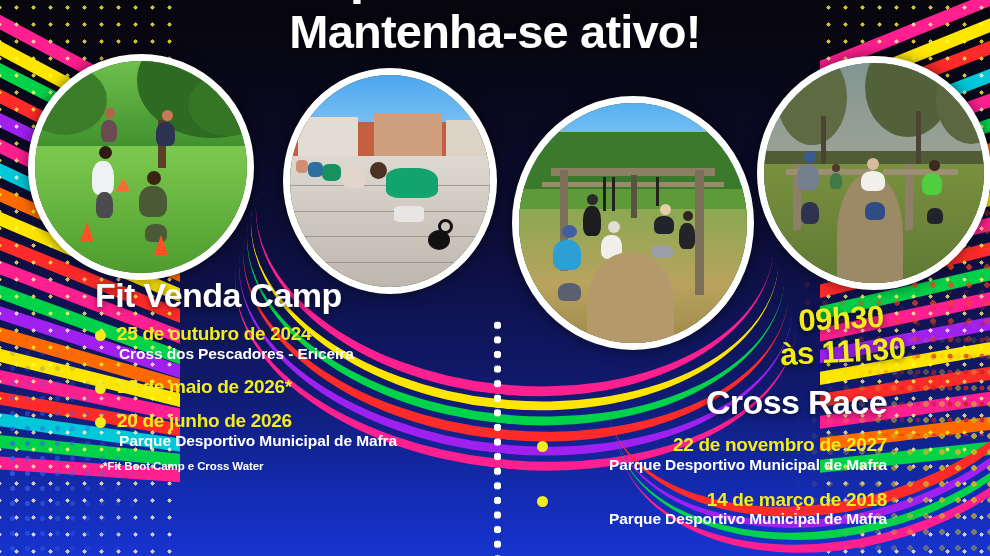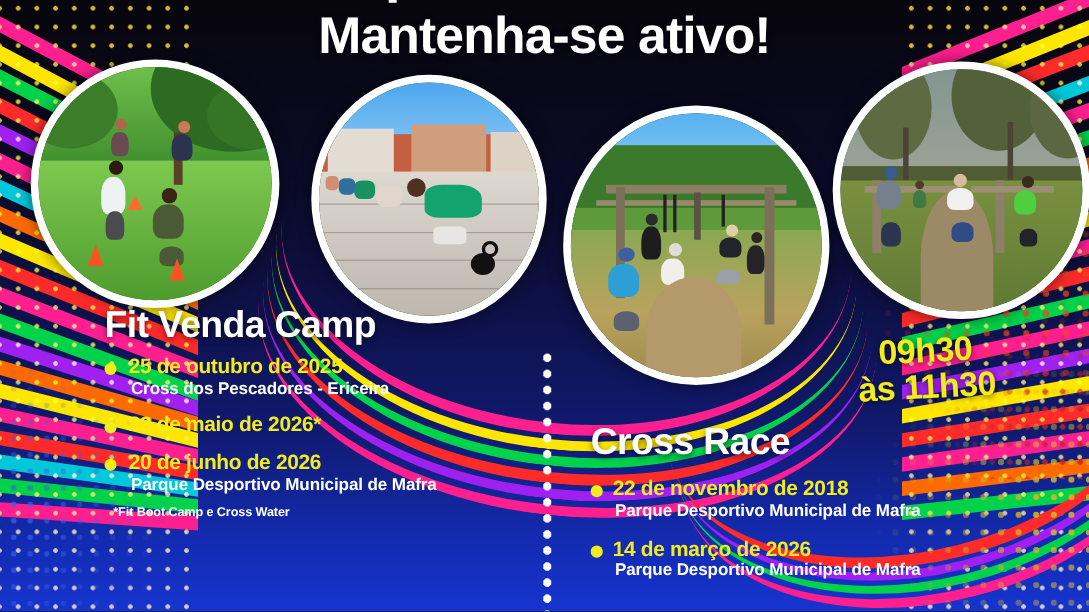--- a/index.html
+++ b/index.html
@@ -148,21 +148,21 @@
     font-size: 34px;
     font-weight: 700;
     color: #ffffff;
     letter-spacing: -0.6px;
     line-height: 1;
     text-shadow: 0 2px 6px rgba(0,0,0,.55);
   }
 
   .col { position: absolute; }
   .col-left  { left: 95px;  top: 278px; width: 375px; }
-  .col-right { left: 537px; top: 385px; width: 350px; }
+  .col-right { left: 537px; top: 385px; width: 350px; text-align: right; }
 
   .event-list { margin: 0; padding: 0; list-style: none; }
   .event { position: relative; padding-left: 22px; margin-top: 14px; }
   .event:first-child { margin-top: 12px; }
   .bullet {
     position: absolute;
     left: 0; top: 6px;
     width: 11px; height: 11px;
     border-radius: 50%;
     background: #f2ec1c;
@@ -410,47 +410,47 @@
   </div>
   <div class="headline-main">Mantenha-se ativo!</div>
 
   <div class="divider"></div>
 
   <div class="col col-left">
     <div class="section-title">Fit Venda Camp</div>
     <ul class="event-list">
       <li class="event">
         <span class="bullet"></span>
-        <span class="event-date">25 de outubro de 2025</span>
+        <span class="event-date">25 de outubro de 2024</span>
         <span class="event-place">Cross dos Pescadores - Ericeira</span>
       </li>
       <li class="event">
         <span class="bullet"></span>
-        <span class="event-date">23 de maio de 2026*</span>
+        <span class="event-date">19 de maio de 2026*</span>
       </li>
       <li class="event">
         <span class="bullet"></span>
         <span class="event-date">20 de junho de 2026</span>
         <span class="event-place">Parque Desportivo Municipal de Mafra</span>
       </li>
     </ul>
     <div class="footnote">*Fit Boot Camp e Cross Water</div>
   </div>
 
   <div class="col col-right">
     <div class="section-title">Cross Race</div>
     <ul class="event-list">
       <li class="event">
         <span class="bullet"></span>
-        <span class="event-date">22 de novembro de 2018</span>
+        <span class="event-date">22 de novembro de 2027</span>
         <span class="event-place">Parque Desportivo Municipal de Mafra</span>
       </li>
       <li class="event">
         <span class="bullet"></span>
-        <span class="event-date">14 de março de 2026</span>
+        <span class="event-date">14 de março de 2018</span>
         <span class="event-place">Parque Desportivo Municipal de Mafra</span>
       </li>
     </ul>
   </div>
 
   <div class="time-block">
     <div>09h30</div>
     <div>às 11h30</div>
   </div>
 

